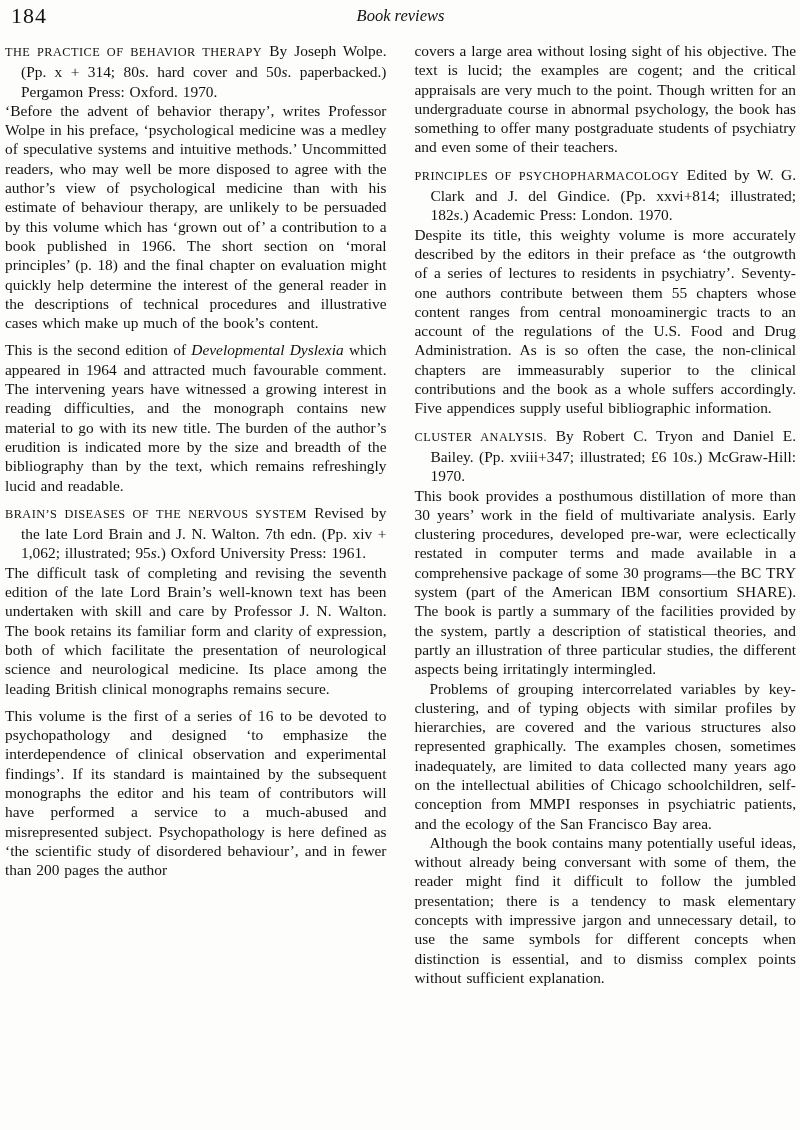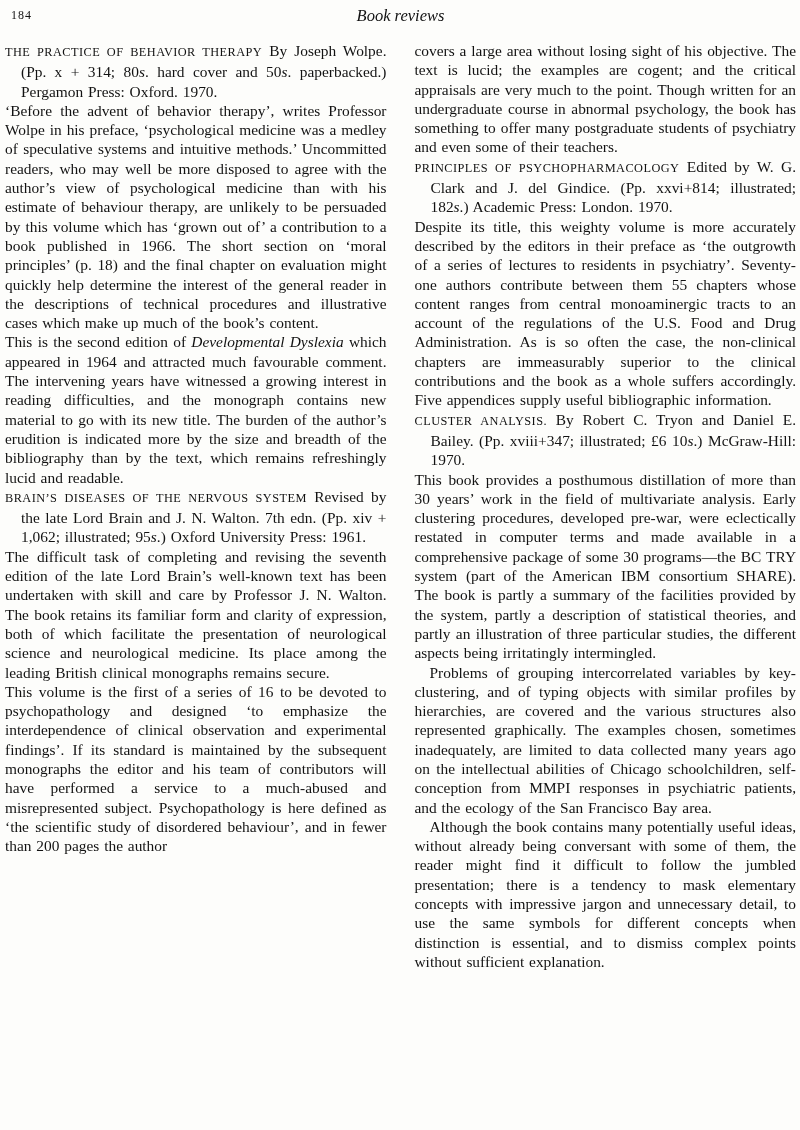--- a/index.html
+++ b/index.html
@@ -10,29 +10,29 @@
     background:#fdfdfb;
     color:#121212;
     font-family:"Liberation Serif","DejaVu Serif",serif;
     font-size:15.4px;
     line-height:19.3px;
     box-sizing:border-box;
     padding:5px 4px 0 5px;
     overflow:hidden;
   }
   .header{position:relative;height:36px;}
-  .pagenum{position:absolute;left:6px;top:1px;font-size:12px;letter-spacing:1px;}
+  .pagenum{position:absolute;left:6px;top:1px;font-size:22px;letter-spacing:1px;}
   .running{position:absolute;left:0;right:0;top:1px;text-align:center;font-style:italic;font-size:16.5px;}
   .cols{display:flex;gap:28px;}
   .col{flex:1;min-width:0;}
   p{margin:0;text-align:justify;word-spacing:1px;}
   .head{padding-left:16px;text-indent:-16px;}
   .sc{font-size:0.8em;letter-spacing:0.45px;}
   .i{font-style:italic;}
-  .review{margin-top:0;}
+  .review{margin-top:8px;}
   .review:first-child{margin-top:0;}
   .indent{text-indent:15px;}
 </style>
 </head>
 <body>
 
 <div class="page">
 
   <div class="header">
     <span class="pagenum">184</span>

